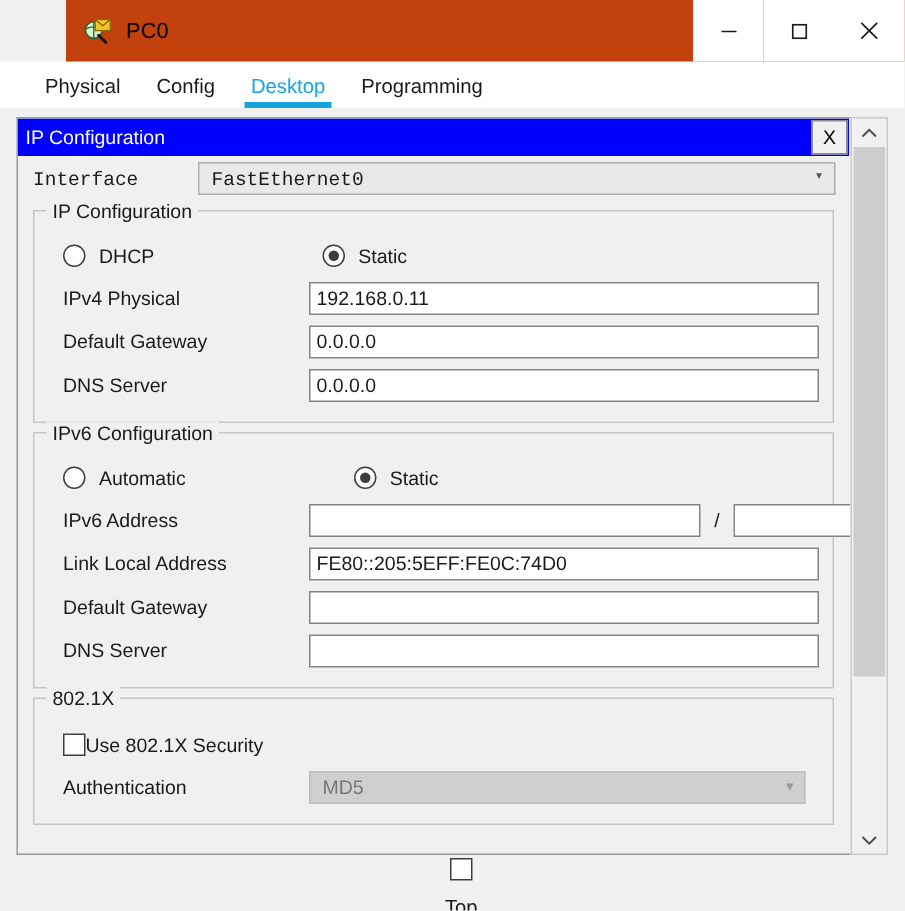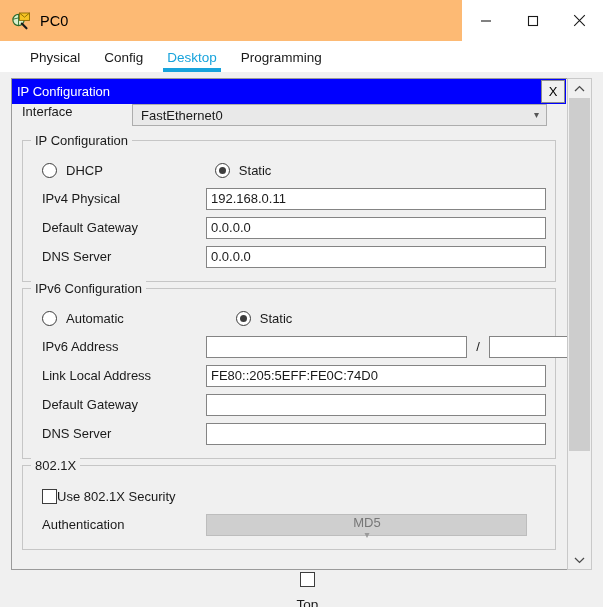--- a/index.html
+++ b/index.html
@@ -13,24 +13,25 @@
     font-family: "Liberation Sans", sans-serif;
     font-size: 13px;
     color: #1a1a1a;
     overflow: hidden;
     position: relative;
   }
 
   
   .titlebar {
     height: 41px;
-    background: #fdba74;
-    display: flex;
-    align-items: center;
-    position: relative;
+    background: #c2410c;
+    display: flex;
+    align-items: center;
+    position: relative;
+    margin-left: 44px;
   }
   .title-left {
     display: flex;
     align-items: center;
     padding-left: 11px;
     gap: 9px;
   }
   .app-icon {
     width: 20px;
     height: 20px;
@@ -145,47 +146,48 @@
     justify-content: center;
     font-size: 13px;
     color: #000;
     box-sizing: border-box;
     cursor: default;
   }
 
   
   .iface-row {
     display: flex;
+    align-items: center;
     height: 30px;
     padding-left: 10px;
     box-sizing: border-box;
+    font-family: Liberation Mono, monospace;
   }
   .iface-label {
     width: 110px;
     font-size: 13px;
   }
   .combo {
     flex: 1;
-    margin-right: 19px;
+    margin-right: 9px;
     height: 22px;
     background: #e9e9e9;
     border: 1px solid #adadad;
     display: flex;
     align-items: center;
     justify-content: space-between;
     padding: 0 7px 0 8px;
     font-size: 13px;
     box-sizing: border-box;
     cursor: default;
   }
   .combo.disabled {
     background: #cfcfcf;
     border-color: #bdbdbd;
     color: #777;
-    flex-direction: column;
   }
   .chev {
     color: #555;
     font-size: 10px;
     line-height: 1;
   }
   .combo.disabled .chev { color: #9a9a9a; }
 
   
   .group {

